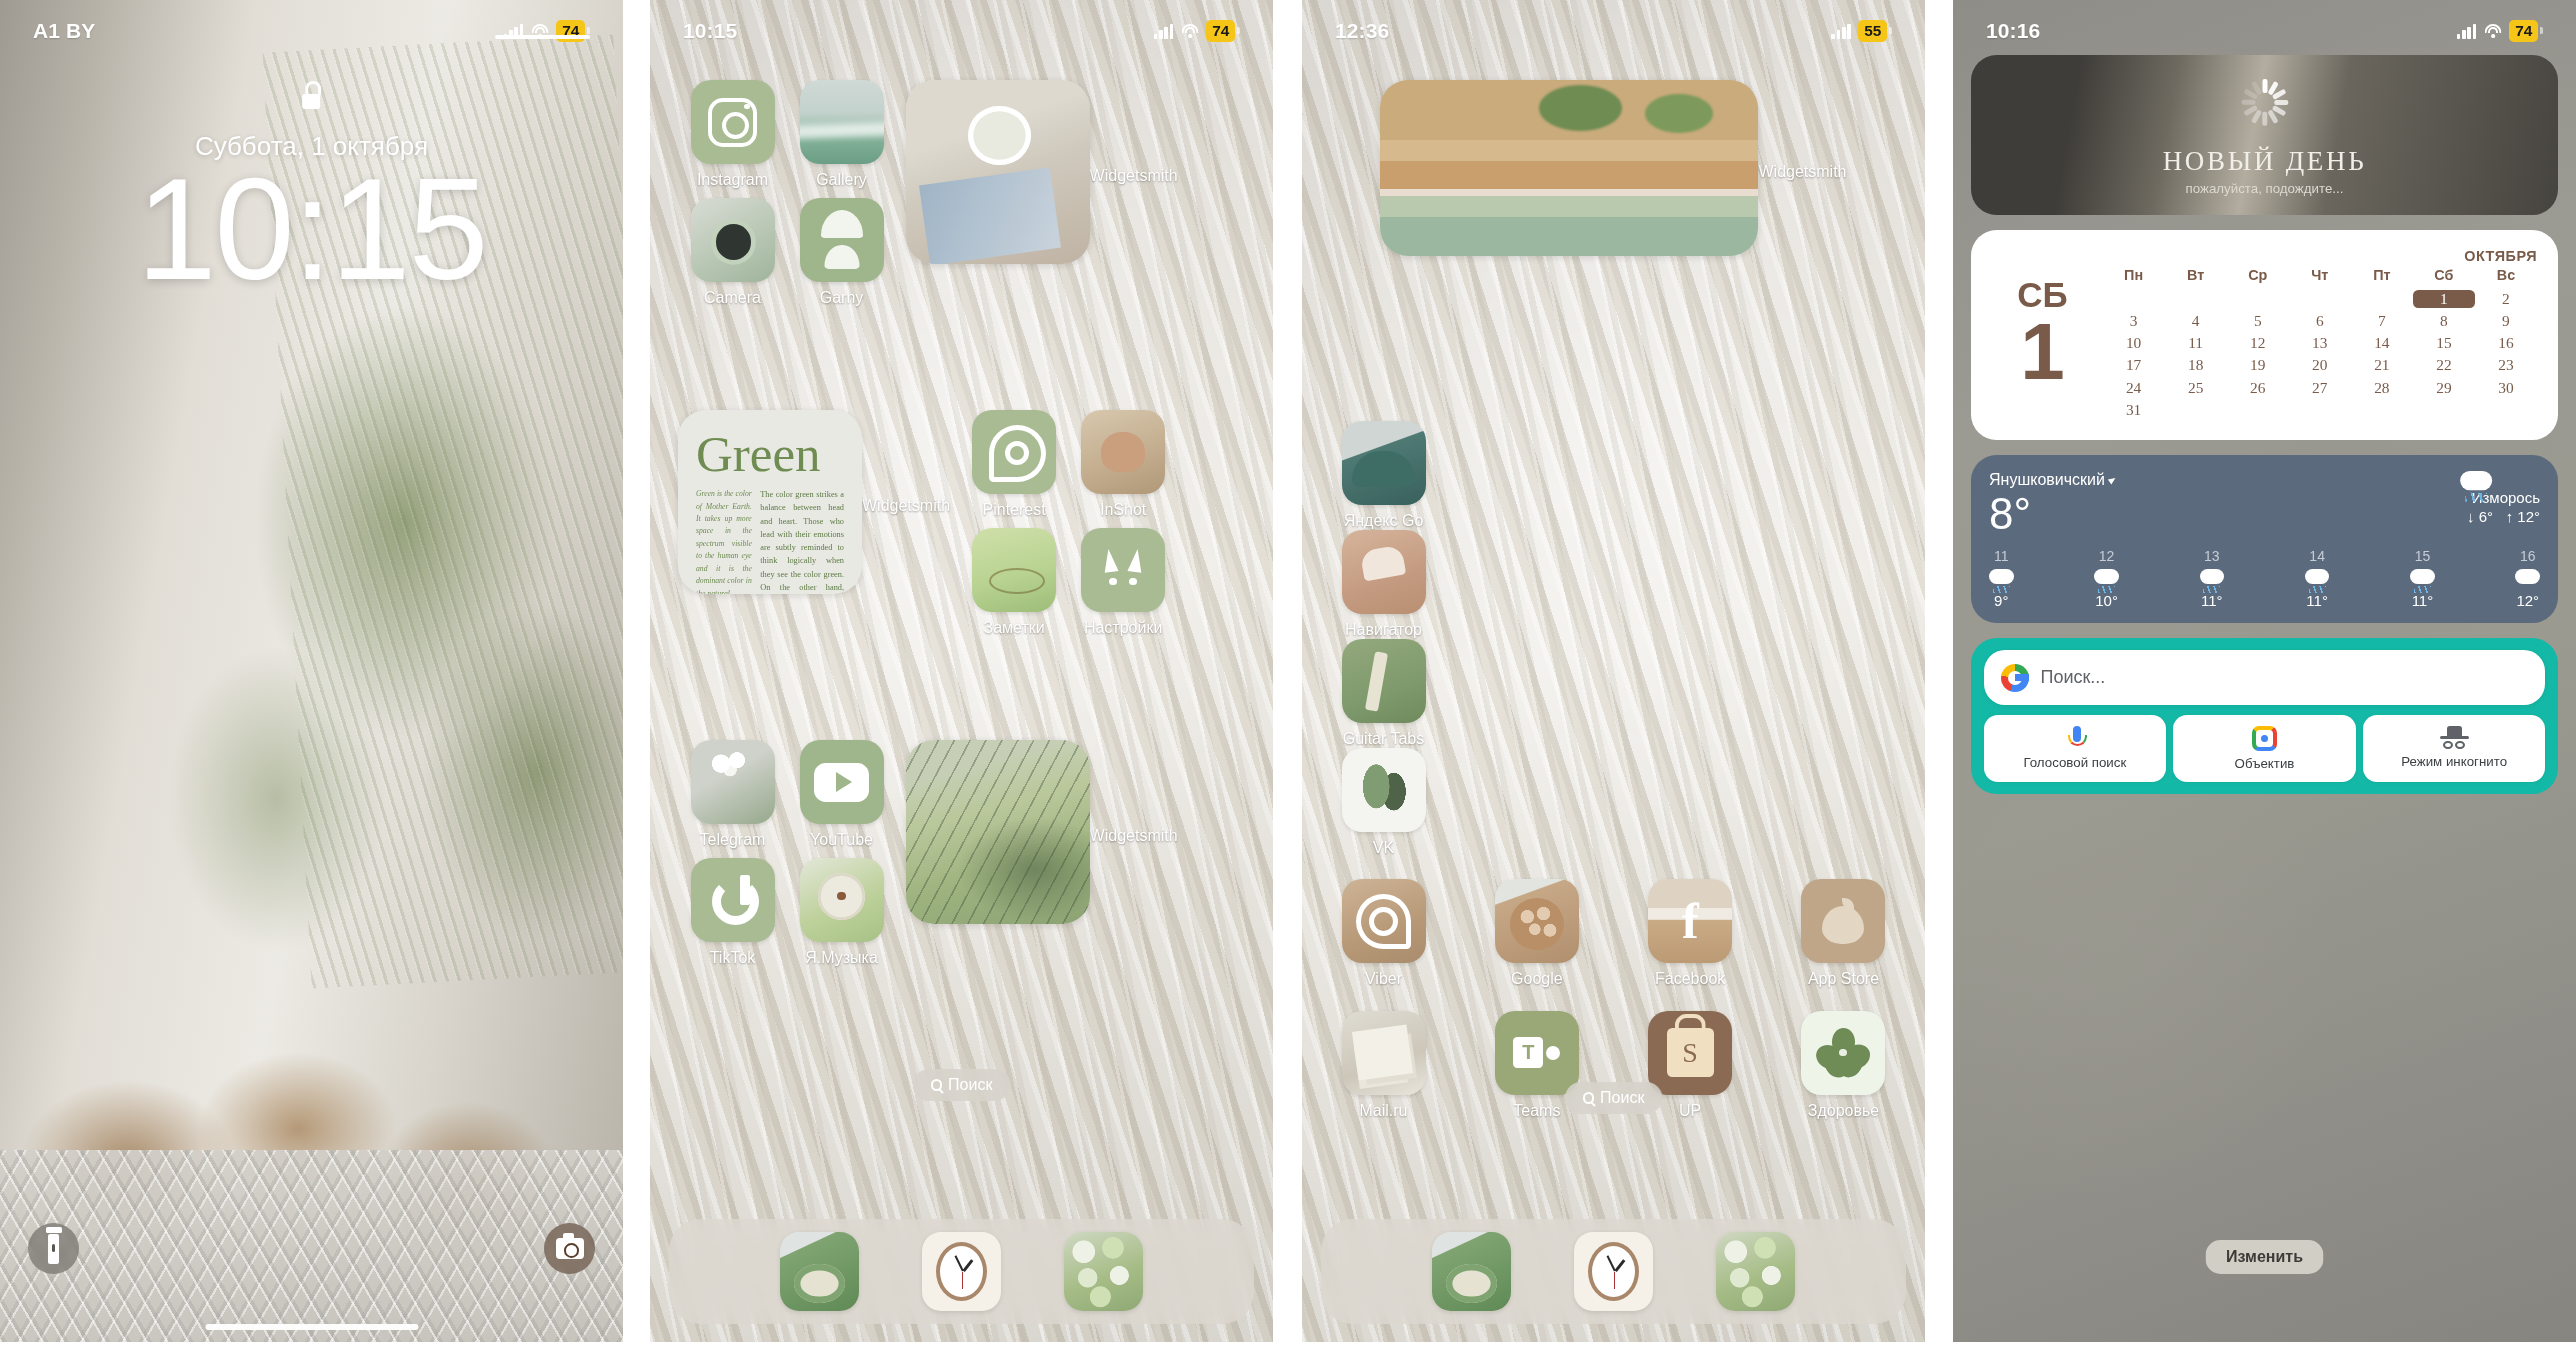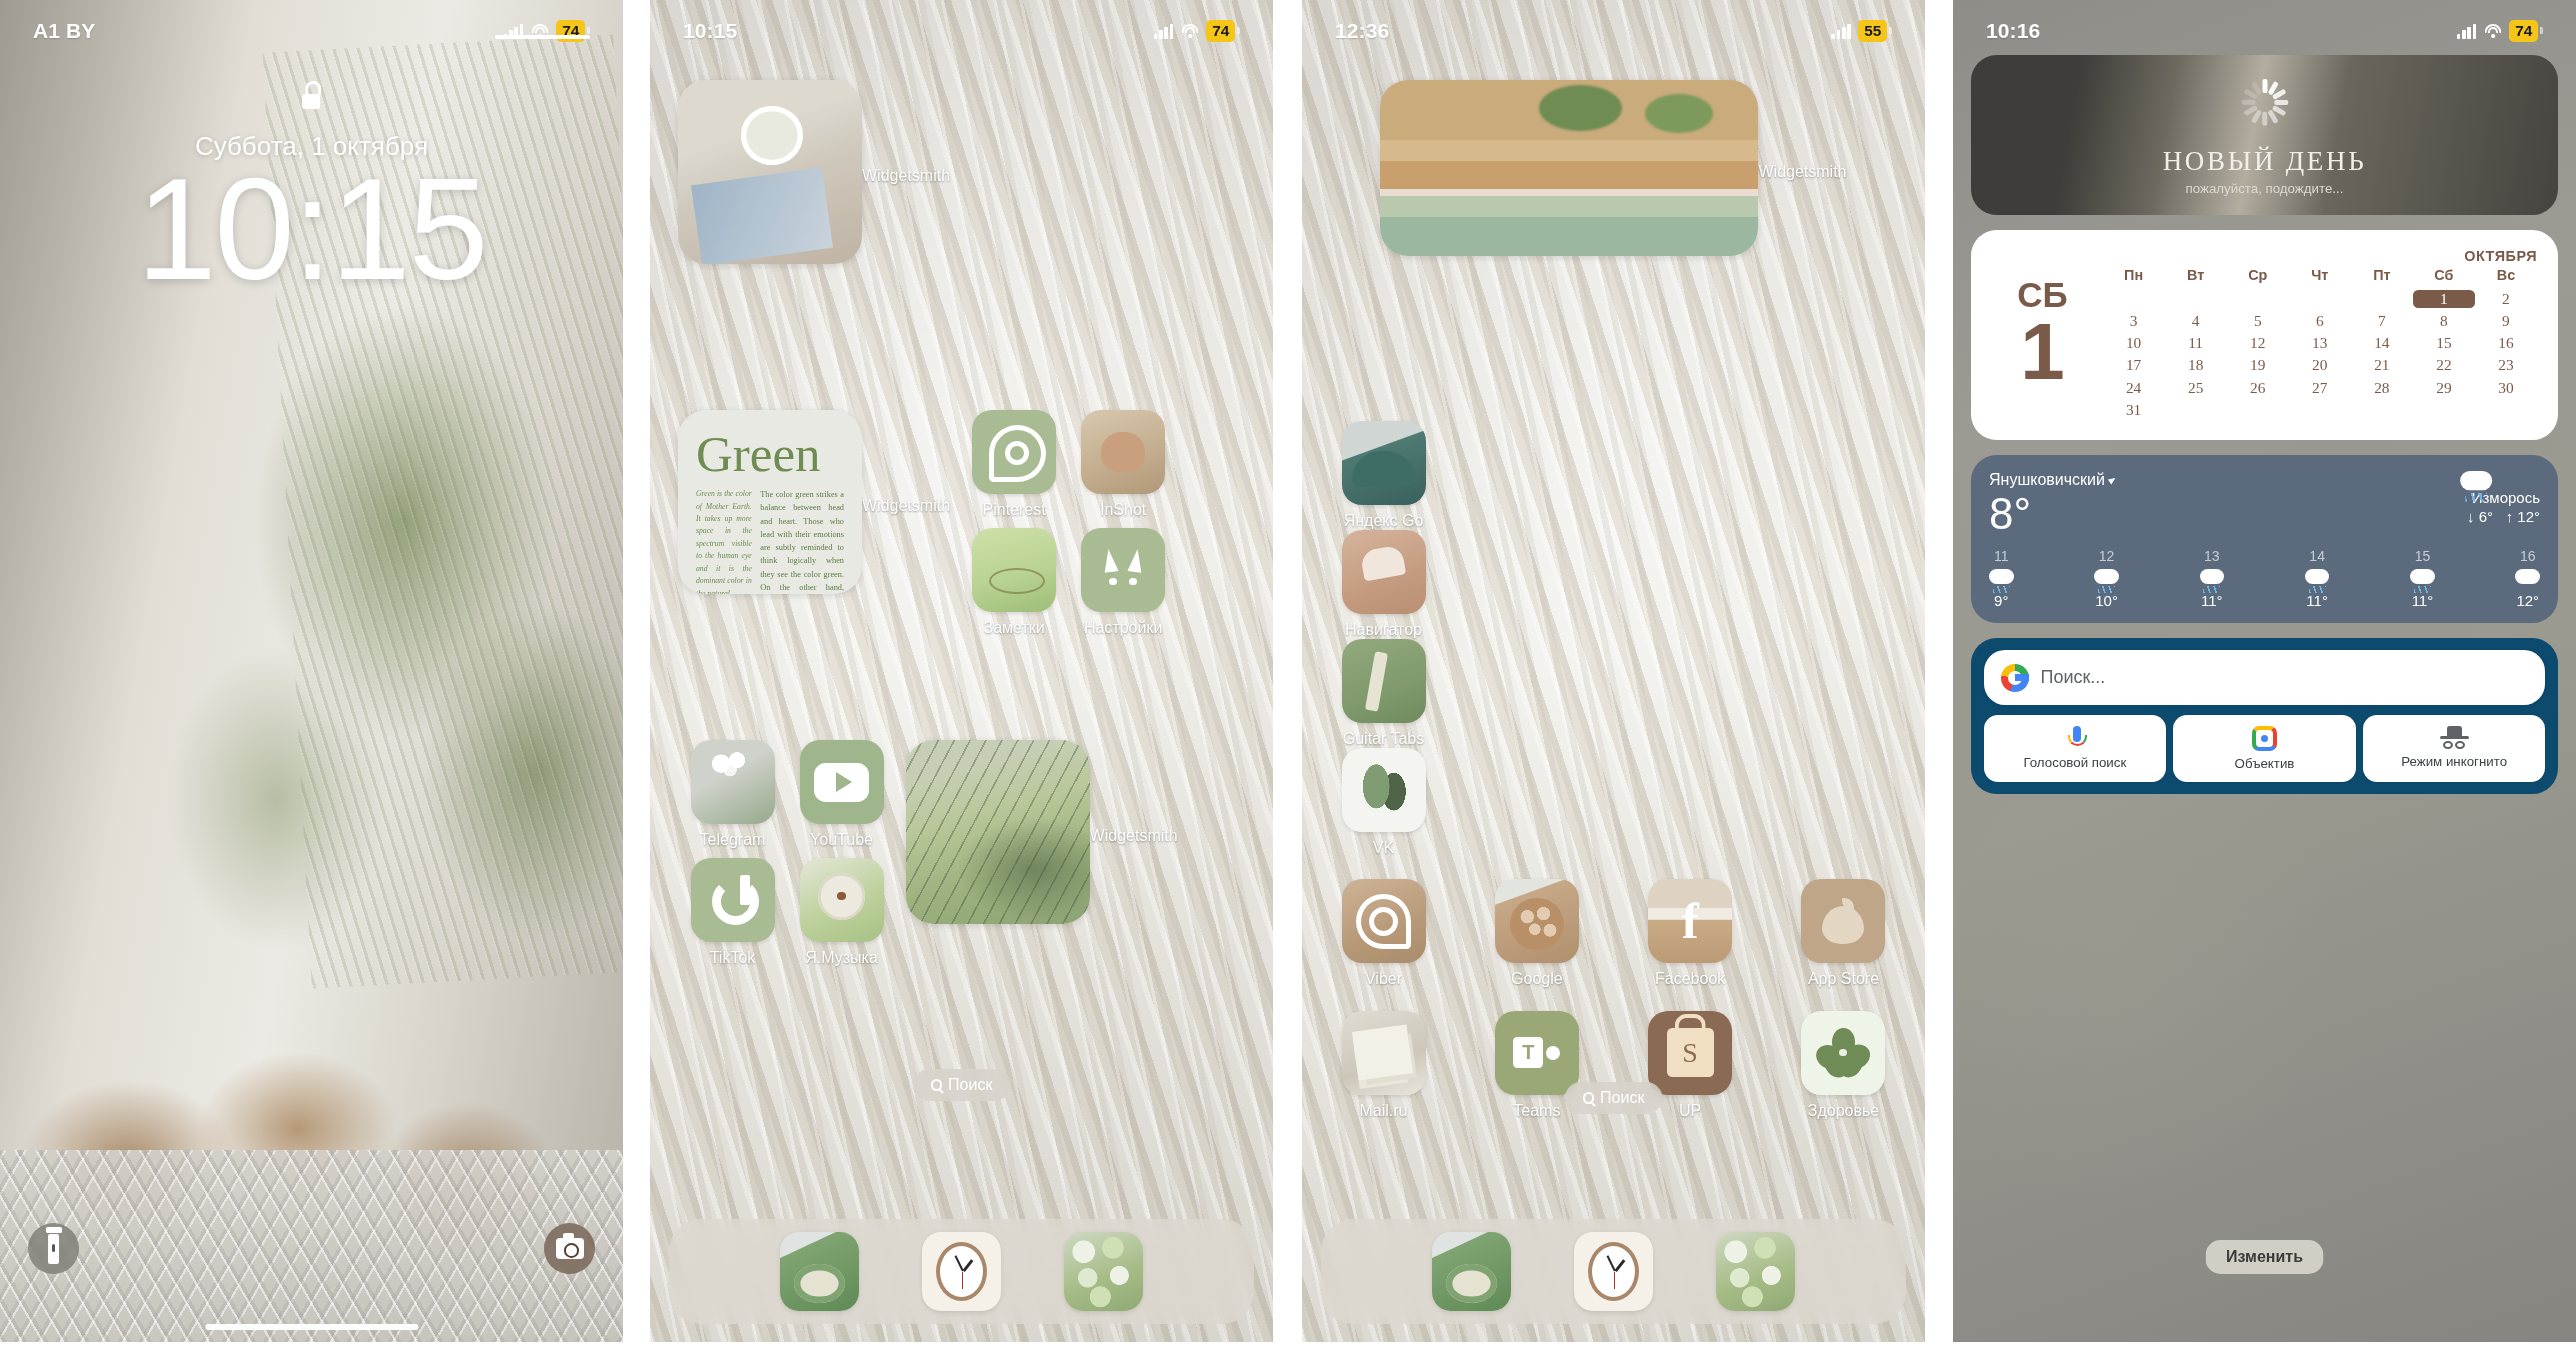--- a/index.html
+++ b/index.html
@@ -344,21 +344,21 @@
   .wx-h { display:flex; flex-direction:column; align-items:center; gap:4.8px;}
   .wx-h .hr { font-size:14px; color:#c7cdd6;}
   .wx-h .tp { font-size:15px; }
   .cloudi { width:24.5px; height:18px; position:relative; }
   .cloudi .c { position:absolute; bottom:3.2px; left:0; width:24.5px; height:14.4px; background:#fff; border-radius:8.5px;}
   .cloudi .c2 { position:absolute; top:0; left:6.4px; width:14px; height:12.8px; background:#fff; border-radius:50%;}
   .cloudi .rain { position:absolute; bottom:-6.4px; left:3.7px; width:17px; height:7.5px;
      background: repeating-linear-gradient(72deg, #6db7e8 0 1.6px, rgba(0,0,0,0) 1.6px 5.9px); }
   .cloud-big { transform:scale(1.28); transform-origin: top right; }
 
-  .w-google { background:#0c4a6e; border-radius:25.6px; padding:12.8px; }
+  .w-google { background:#14b8a6; border-radius:25.6px; padding:12.8px; }
   .g-search { background:#fff; border-radius:21px; height:55px; display:flex; align-items:center; gap:11.7px;
      padding:0 17px; box-shadow:0 1.1px 5.3px rgba(0,0,0,.07);}
   .g-logo { width:28px; height:28px; border-radius:50%;
      background: conic-gradient(from 200deg, #ea4335 0 22%, #fbbc05 22% 45%, #34a853 45% 68%, #4285f4 68% 100%);
      position:relative;}
   .g-logo::after{content:""; position:absolute; left:7px; top:7px; width:14px; height:14px; background:#fff; border-radius:50%;}
   .g-logo::before{content:""; position:absolute; right:0; top:10.6px; width:14px; height:7px; background:#4285f4; z-index:2;}
   .g-ph { color:#5f6368; font-size:18px; }
   .g-row { display:flex; gap:7.5px; margin-top:9.6px; }
   .g-tile { flex:1; background:#fff; border-radius:14px; padding:10.6px 4.3px 8.5px 4.3px;
@@ -453,20 +453,46 @@
           </div>
         <div class="batt">
           <div class="batt-body">74</div>
           <div class="batt-cap"></div>
         </div>
       </div>
     </div>
 
     <div class="grid" style="top:80px; left:28px; right:28px;">
       <div class="row" style="gap:9.6px;">
+        <div style="display:flex; flex-direction:column; gap:8.5px;">
+          <div class="row">
+            <div class="appcell">
+              <div class="appicon sage">
+                <div class="ig-glyph"></div>
+              </div>
+              <div class="applabel">Instagram</div>
+            </div>
+            <div class="appcell">
+              <div class="appicon art-ocean"></div>
+              <div class="applabel">Gallery</div>
+            </div>
+          </div>
+          <div class="row">
+            <div class="appcell">
+              <div class="appicon art-camera"></div>
+              <div class="applabel">Camera</div>
+            </div>
+            <div class="appcell">
+              <div class="appicon sage2">
+                <div class="ginkgo"></div>
+              </div>
+              <div class="applabel">Garny</div>
+            </div>
+          </div>
+        </div>
         <div class="widget-cell">
           <div class="widget-sq art-vogue"></div>
           <div class="applabel">Widgetsmith</div>
         </div>
       </div>
     </div>
 
     <div class="grid" style="top:410px; left:28px; right:28px;">
       <div class="row" style="gap:9.6px;">
         <div class="widget-cell">

